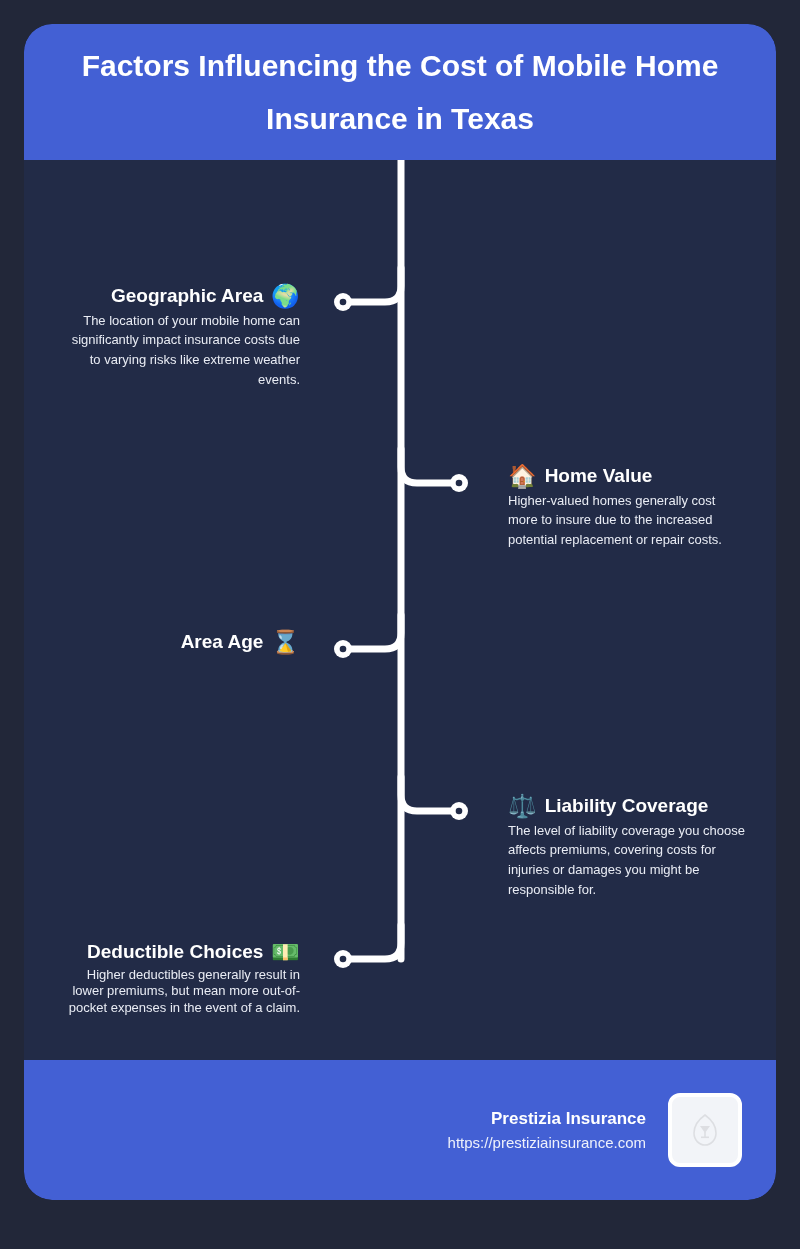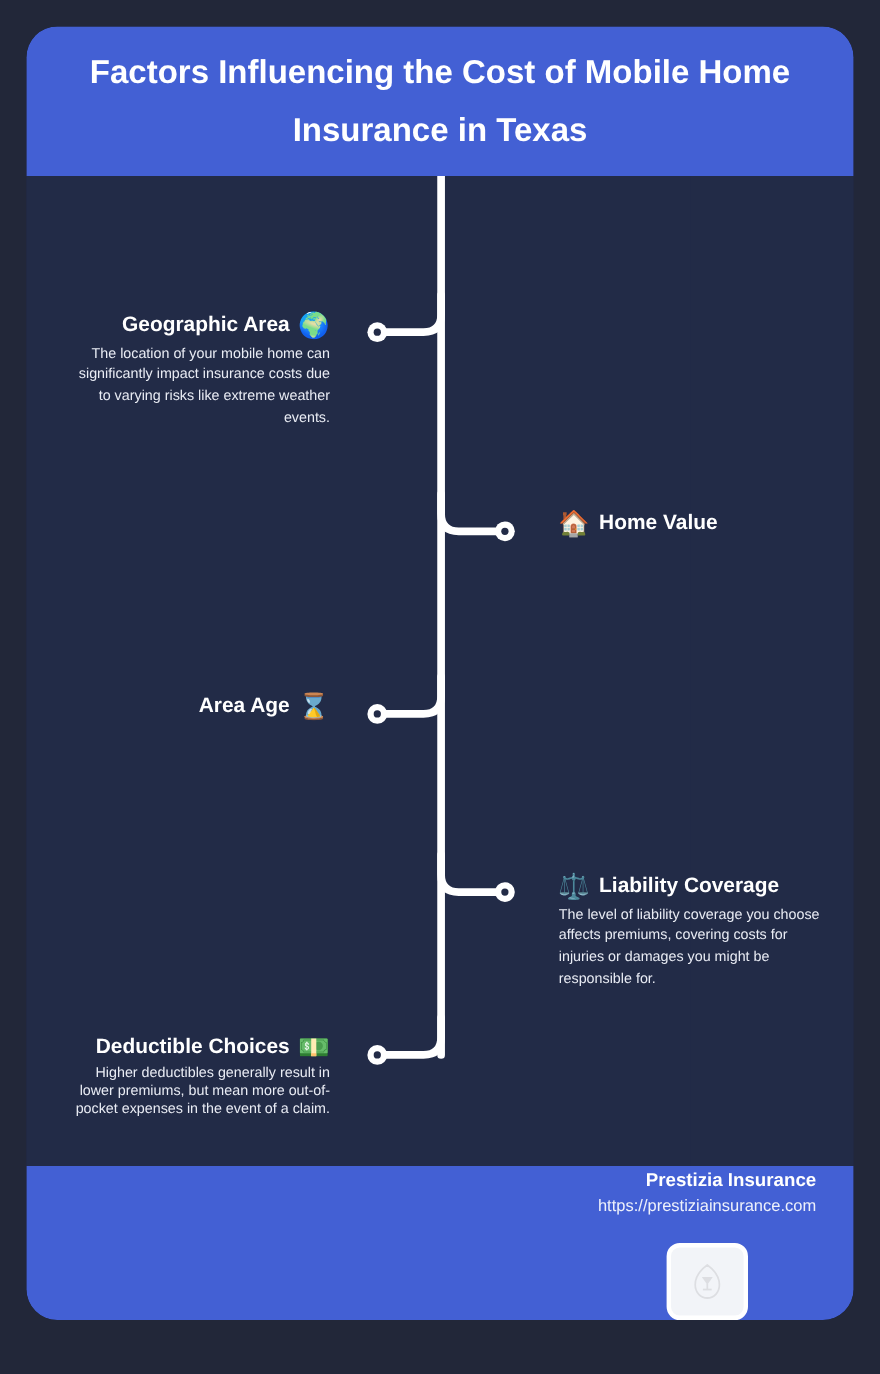--- a/index.html
+++ b/index.html
@@ -132,21 +132,20 @@
     border-radius: 0 0 28px 28px;
   }
   .footer-inner {
     position: absolute;
     right: 34px;
     top: 0;
     height: 140px;
     display: flex;
     align-items: center;
     gap: 22px;
-    flex-direction: column;
   }
   .footer-text {
     text-align: right;
   }
   .footer-brand {
     color: #ffffff;
     font-size: 17px;
     font-weight: bold;
     line-height: 1.5;
   }
@@ -215,20 +214,21 @@
         <span class="item-emoji">🌍</span>
       </div>
       <div class="item-desc">The location of your mobile home can significantly impact insurance costs due to varying risks like extreme weather events.</div>
     </div>
 
     <div class="item item-right" id="item-home-value">
       <div class="item-head">
         <span class="item-emoji">🏠</span>
         <span class="item-title">Home Value</span>
       </div>
+      <div class="item-desc">Higher-valued homes generally cost more to insure due to the increased potential replacement or repair costs.</div>
     </div>
 
     <div class="item item-left" id="item-home-age">
       <div class="item-head">
         <span class="item-title">Area Age</span>
         <span class="item-emoji">⌛</span>
       </div>
     </div>
 
     <div class="item item-right" id="item-liability">

